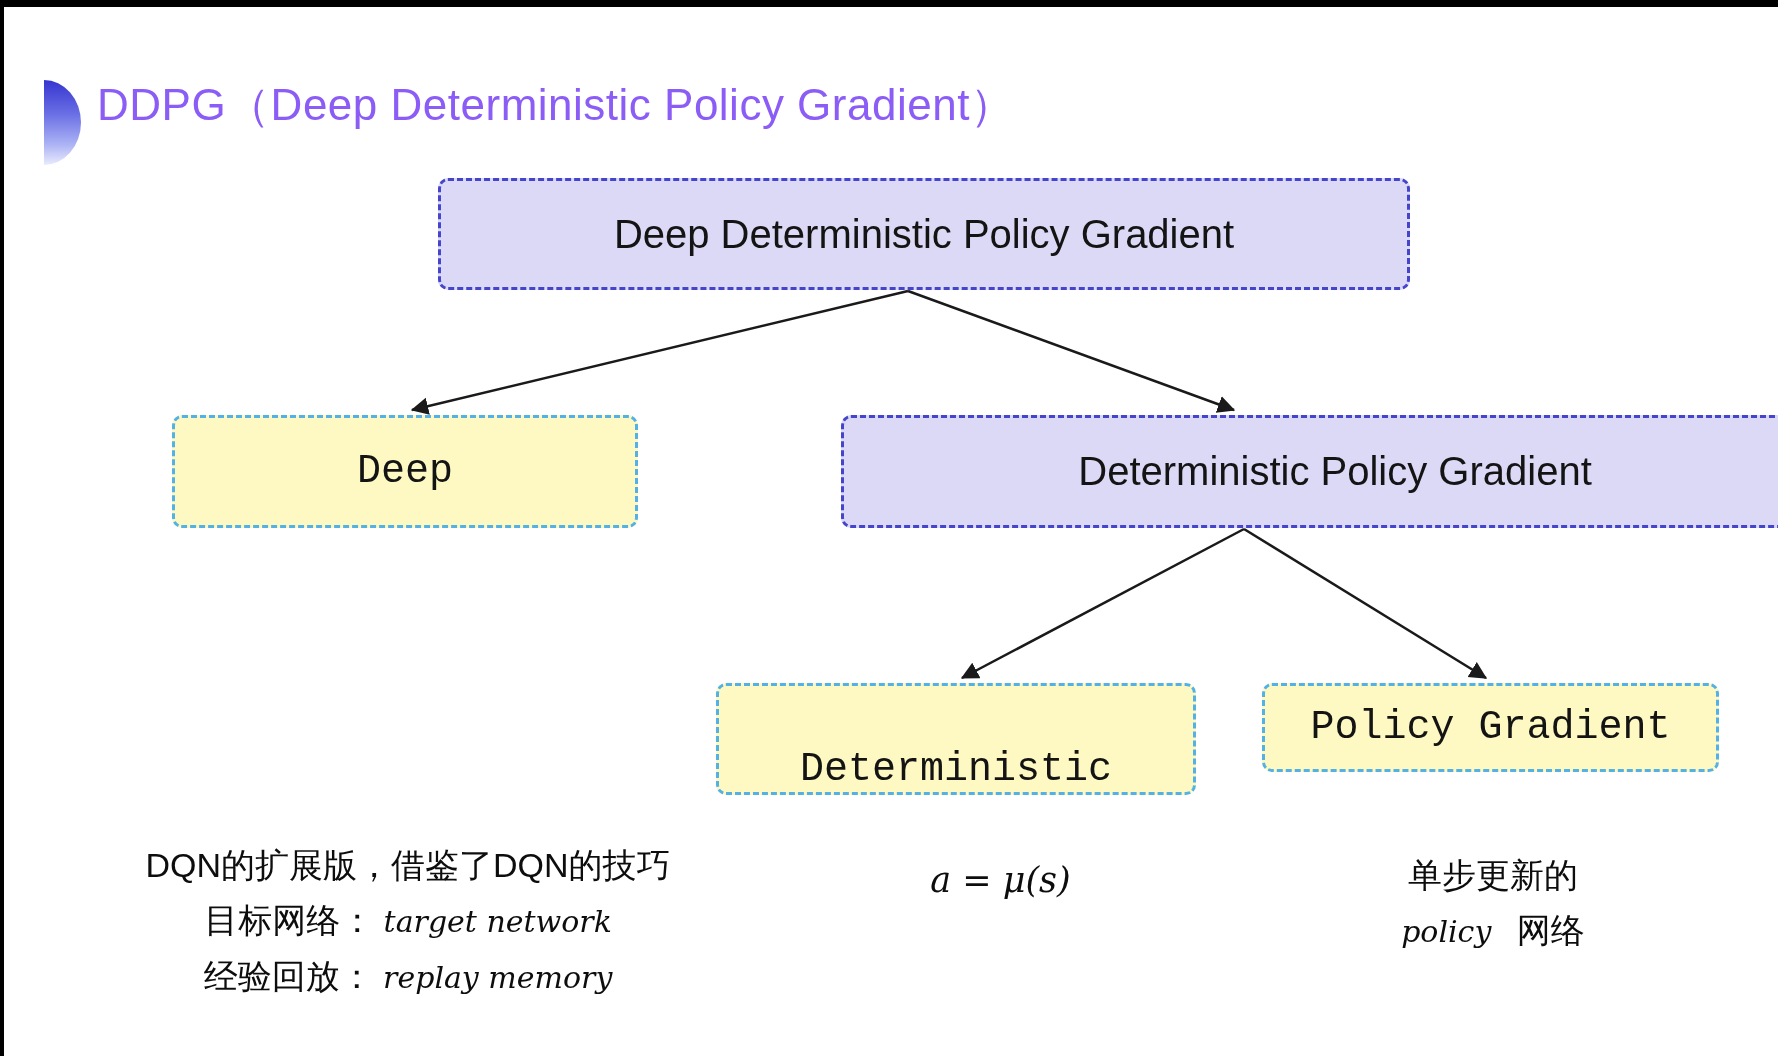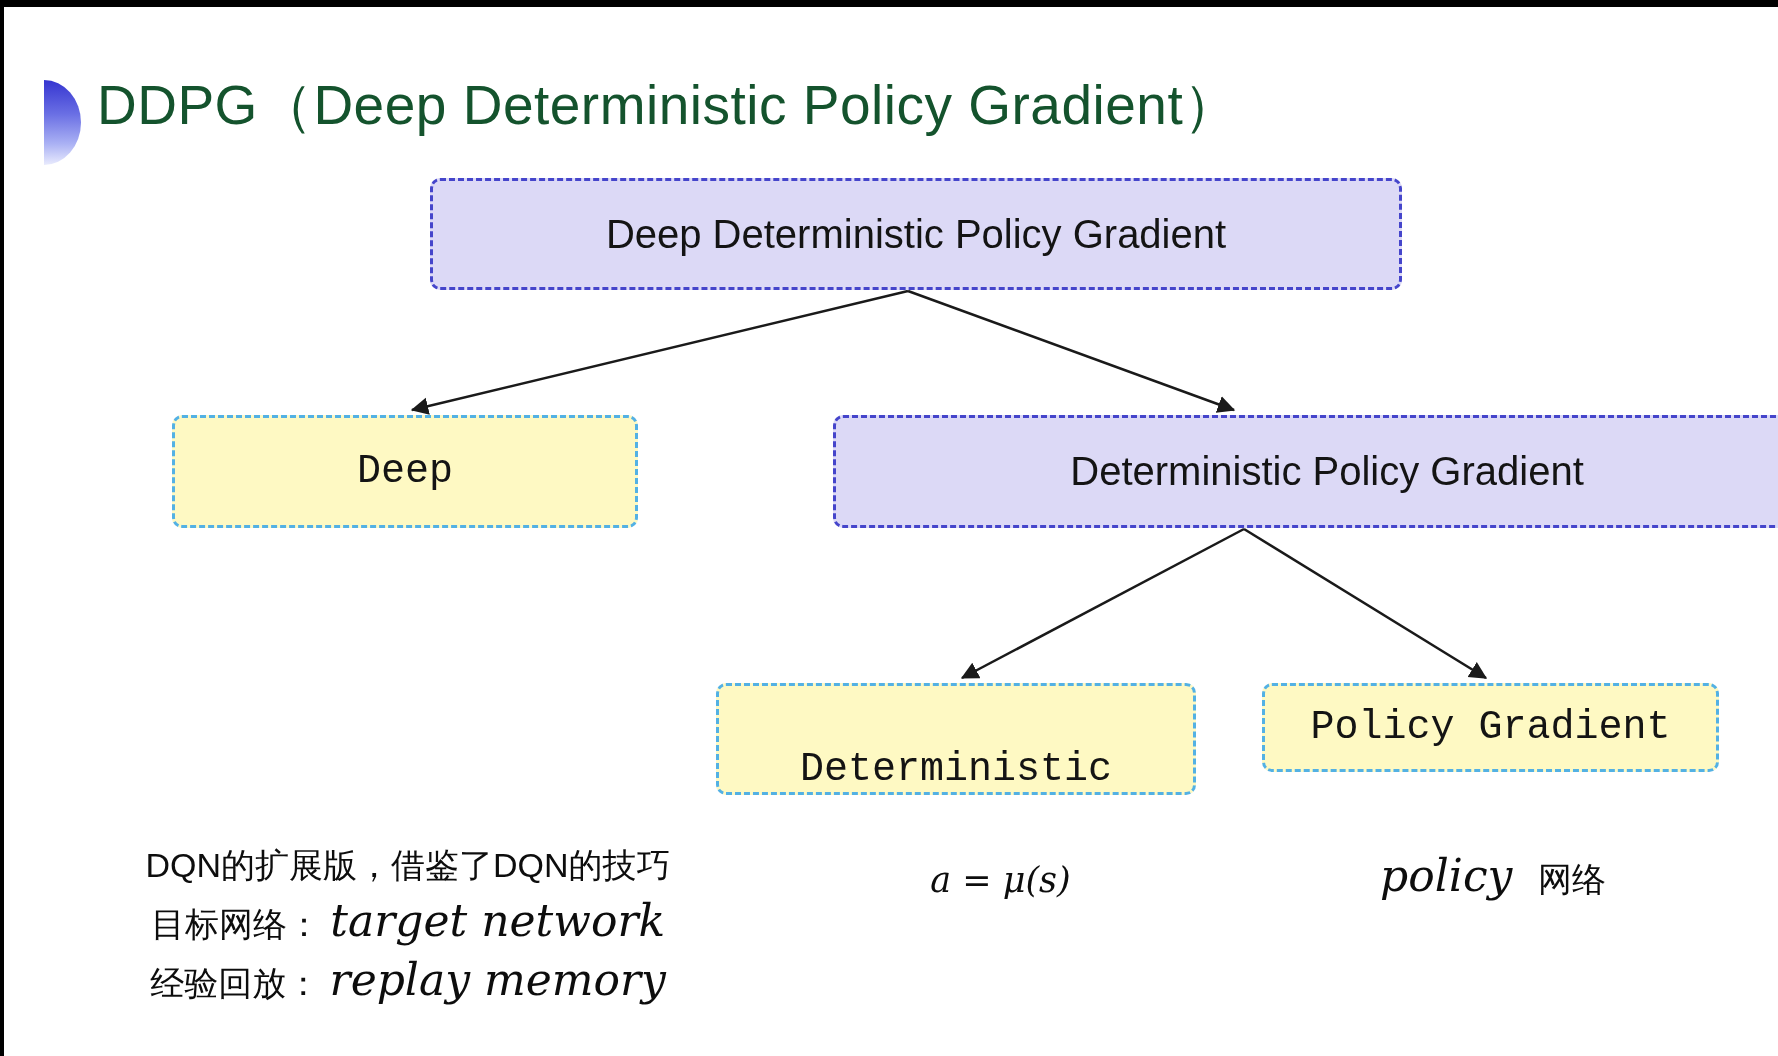--- a/index.html
+++ b/index.html
@@ -16,53 +16,53 @@
   .left-strip{
     position:absolute;left:0;top:0;width:4px;height:1056px;background:#000;
   }
   .accent-semicircle{
     position:absolute;left:44px;top:80px;width:37px;height:85px;
     background:linear-gradient(180deg,#3535d0 0%,#6a6fe4 40%,#aab1f4 75%,#e9ebfd 100%);
     border-radius:0 100% 100% 0 / 0 50% 50% 0;
   }
   .slide-title{
     position:absolute;left:97px;top:70px;
-    font-size:55px;line-height:70px;
-    color:#14532d;font-weight:500;
+    font-size:44px;line-height:70px;
+    color:#8b5cf6;font-weight:500;
     white-space:nowrap;letter-spacing:0.5px;
   }
   .node{
     position:absolute;box-sizing:border-box;
     display:flex;align-items:center;justify-content:center;
     border-radius:10px;
     font-size:40px;color:#141414;font-weight:500;
     white-space:nowrap;
   }
-  .node.purple{background:#dcd9f6;border:3px dashed #4545cb;}
+  .node.purple{background:#dcd9f6;border:3px dashed #4545cb;margin-left:8px;}
   .node.cyan{background:#fef9c3;border:3px dashed #53b1e4;font-family:Liberation Mono, monospace;}
   .node-root{left:430px;top:178px;width:972px;height:112px;}
   .node-deep{left:172px;top:415px;width:466px;height:113px;}
   .node-dpg{left:833px;top:415px;width:988px;height:113px;}
   .node-det{left:716px;top:683px;width:480px;height:112px;align-items:flex-end;}
   .node-pg{left:1262px;top:683px;width:457px;height:89px;}
   .connectors{
     position:absolute;left:0;top:0;width:1778px;height:1056px;
     pointer-events:none;
   }
   .note{
     position:absolute;text-align:center;color:#0d0d0d;
     font-size:34px;line-height:55px;
   }
   .note-dqn{left:118px;top:838px;width:580px;}
   .note-det{left:808px;top:848px;width:385px;}
   .note-pg{left:1353px;top:848px;width:280px;}
   .math-italic{
     font-family:"DejaVu Serif","Liberation Serif",serif;
     font-style:italic;
-    font-size:44px;
+    font-size:30px;
   }
   .formula-line{
     font-family:"DejaVu Serif","Liberation Serif",serif;
     font-style:italic;
     font-size:35px;line-height:50px;margin-top:7px;
   }
   .cjk-after-italic{margin-left:16px;}
 </style>
 </head>
 <body>
@@ -118,16 +118,19 @@
     <span class="math-italic">replay memory</span>
   </div>
 </div>
 
 <div class="note note-det">
   <div class="formula-line">a = μ(s)</div>
 </div>
 
 <div class="note note-pg">
   <div>
+    <span>单步更新的</span>
+  </div>
+  <div>
     <span class="math-italic">policy</span>
     <span class="cjk-after-italic">网络</span>
   </div>
 </div>
 
 </body></html>

